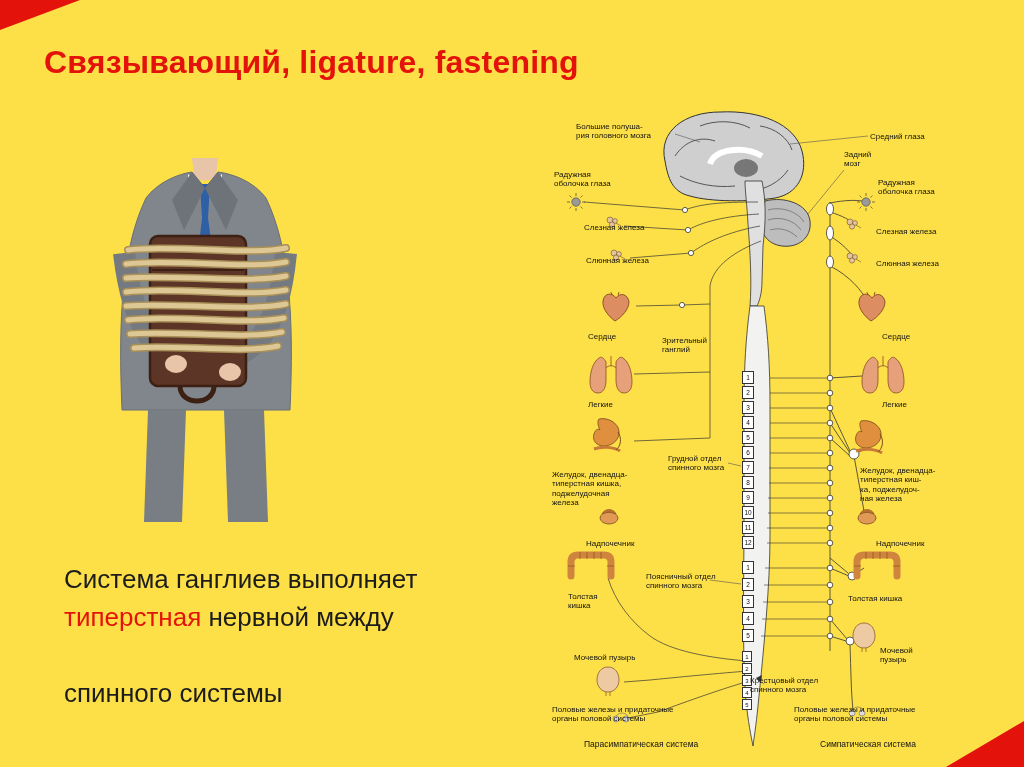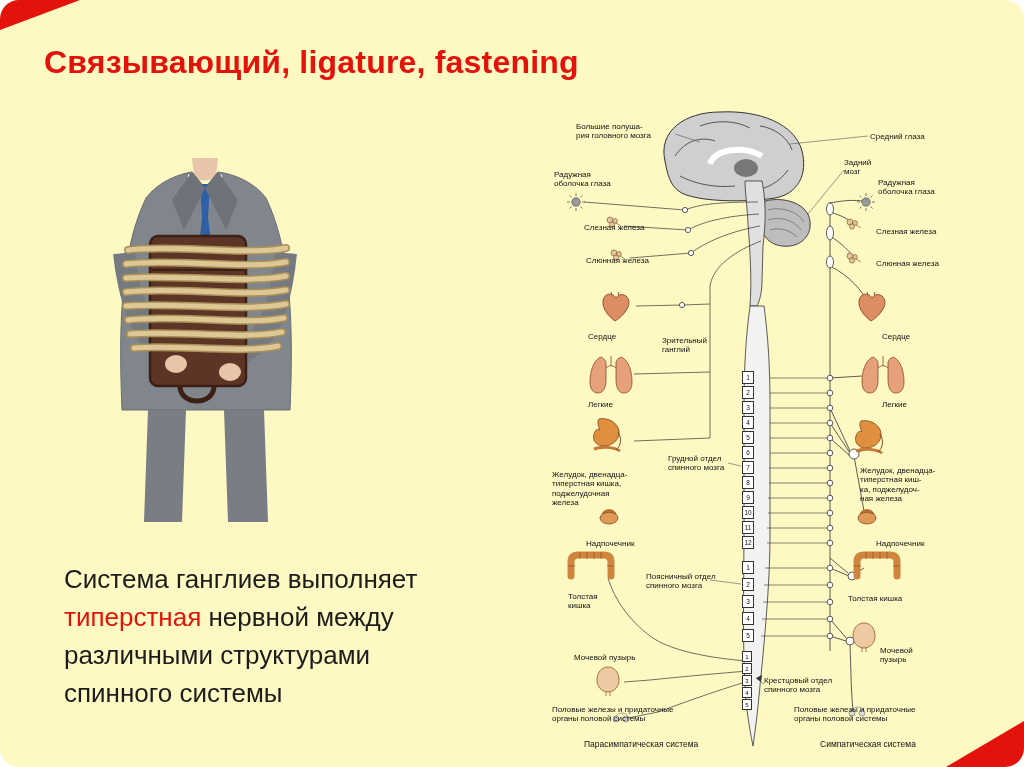--- a/index.html
+++ b/index.html
@@ -1,18 +1,18 @@
 <!DOCTYPE html>
 <html><head>
 <meta charset="utf-8">
 <style>
   html,body { margin:0; padding:0; background:#ffffff; }
   .slide {
-    position:relative; width:1024px; height:767px; background:#fef9c3;
-    overflow:hidden; font-family:"Liberation Sans", sans-serif;border-radius:19px;
+    position:relative; width:1024px; height:767px; background:#fde047;
+    overflow:hidden; font-family:"Liberation Sans", sans-serif;
   }
   
   .corner-tl {
     position:absolute; left:0; top:0; width:0; height:0;
     border-top:30px solid var(--accent,#e3120b);
     border-right:80px solid transparent;
   }
   .corner-br {
     position:absolute; right:0; bottom:0; width:0; height:0;
     border-bottom:46px solid var(--accent,#e3120b);
@@ -99,21 +99,21 @@
       </g>
       <path d="M60,252 L98,252 L94,364 L56,364 Z" fill="#787e84"></path>
       <path d="M136,252 L176,252 L180,364 L140,364 Z" fill="#787e84"></path>
     </svg>
   </div>
 
   <p class="body-text">
     <span>Система ганглиев выполняет</span><br>
     <span class="hl">типерстная</span>
     <span>нервной между</span><br>
-    <span>различными структурами</span><br>
+    <br>
     <span>спинного системы</span>
   </p>
 
   <div class="diagram">
     <svg class="diagram-art" width="434" height="658" viewBox="0 0 434 658">
       <defs>
         <g id="ic-eye">
           <circle r="4.2" fill="#9a9a9a" stroke="#444" stroke-width="0.6"></circle>
           <g stroke="#444" stroke-width="0.7">
             <line x1="0" y1="-6" x2="0" y2="-9"></line>
@@ -331,21 +331,21 @@
         <div class="seg">1</div>
         <div class="seg">2</div>
         <div class="seg">3</div>
         <div class="seg">4</div>
         <div class="seg">5</div>
       </div>
 
     <div class="lbl" style="left:26px;top:16px;width:100px">Большие полуша-
 рия головного мозга</div>
     <div class="lbl" style="left:320px;top:26px">Средний глаза</div>
-    <div class="lbl" style="left:294px;top:52px">Задний
+    <div class="lbl" style="left:294px;top:44px">Задний
 мозг</div>
     <div class="lbl" style="left:4px;top:64px;width:62px">Радужная
 оболочка глаза</div>
     <div class="lbl" style="left:328px;top:72px;width:62px">Радужная
 оболочка глаза</div>
     <div class="lbl" style="left:34px;top:117px">Слезная железа</div>
     <div class="lbl" style="left:326px;top:121px">Слезная железа</div>
     <div class="lbl" style="left:36px;top:150px">Слюнная железа</div>
     <div class="lbl" style="left:326px;top:153px">Слюнная железа</div>
     <div class="lbl" style="left:38px;top:226px">Сердце</div>
@@ -367,21 +367,21 @@
     <div class="lbl" style="left:36px;top:433px">Надпочечник</div>
     <div class="lbl" style="left:326px;top:433px">Надпочечник</div>
     <div class="lbl" style="left:18px;top:486px;width:40px">Толстая
 кишка</div>
     <div class="lbl" style="left:298px;top:488px">Толстая кишка</div>
     <div class="lbl" style="left:96px;top:466px;width:74px">Поясничный отдел
 спинного мозга</div>
     <div class="lbl" style="left:24px;top:547px">Мочевой пузырь</div>
     <div class="lbl" style="left:330px;top:540px;width:44px">Мочевой
 пузырь</div>
-    <div class="lbl" style="left:214px;top:570px;width:72px">Крестцовый отдел
+    <div class="lbl" style="left:200px;top:570px;width:72px">Крестцовый отдел
 спинного мозга</div>
     <div class="lbl" style="left:2px;top:599px;width:160px">Половые железы и придаточные
 органы половой системы</div>
     <div class="lbl" style="left:244px;top:599px;width:160px">Половые железы и придаточные
 органы половой системы</div>
     <div class="lbl caption" style="left:2px;top:633px">Парасимпатическая система</div>
     <div class="lbl caption" style="left:238px;top:633px">Симпатическая система</div>
   </div>
 
 </div>

